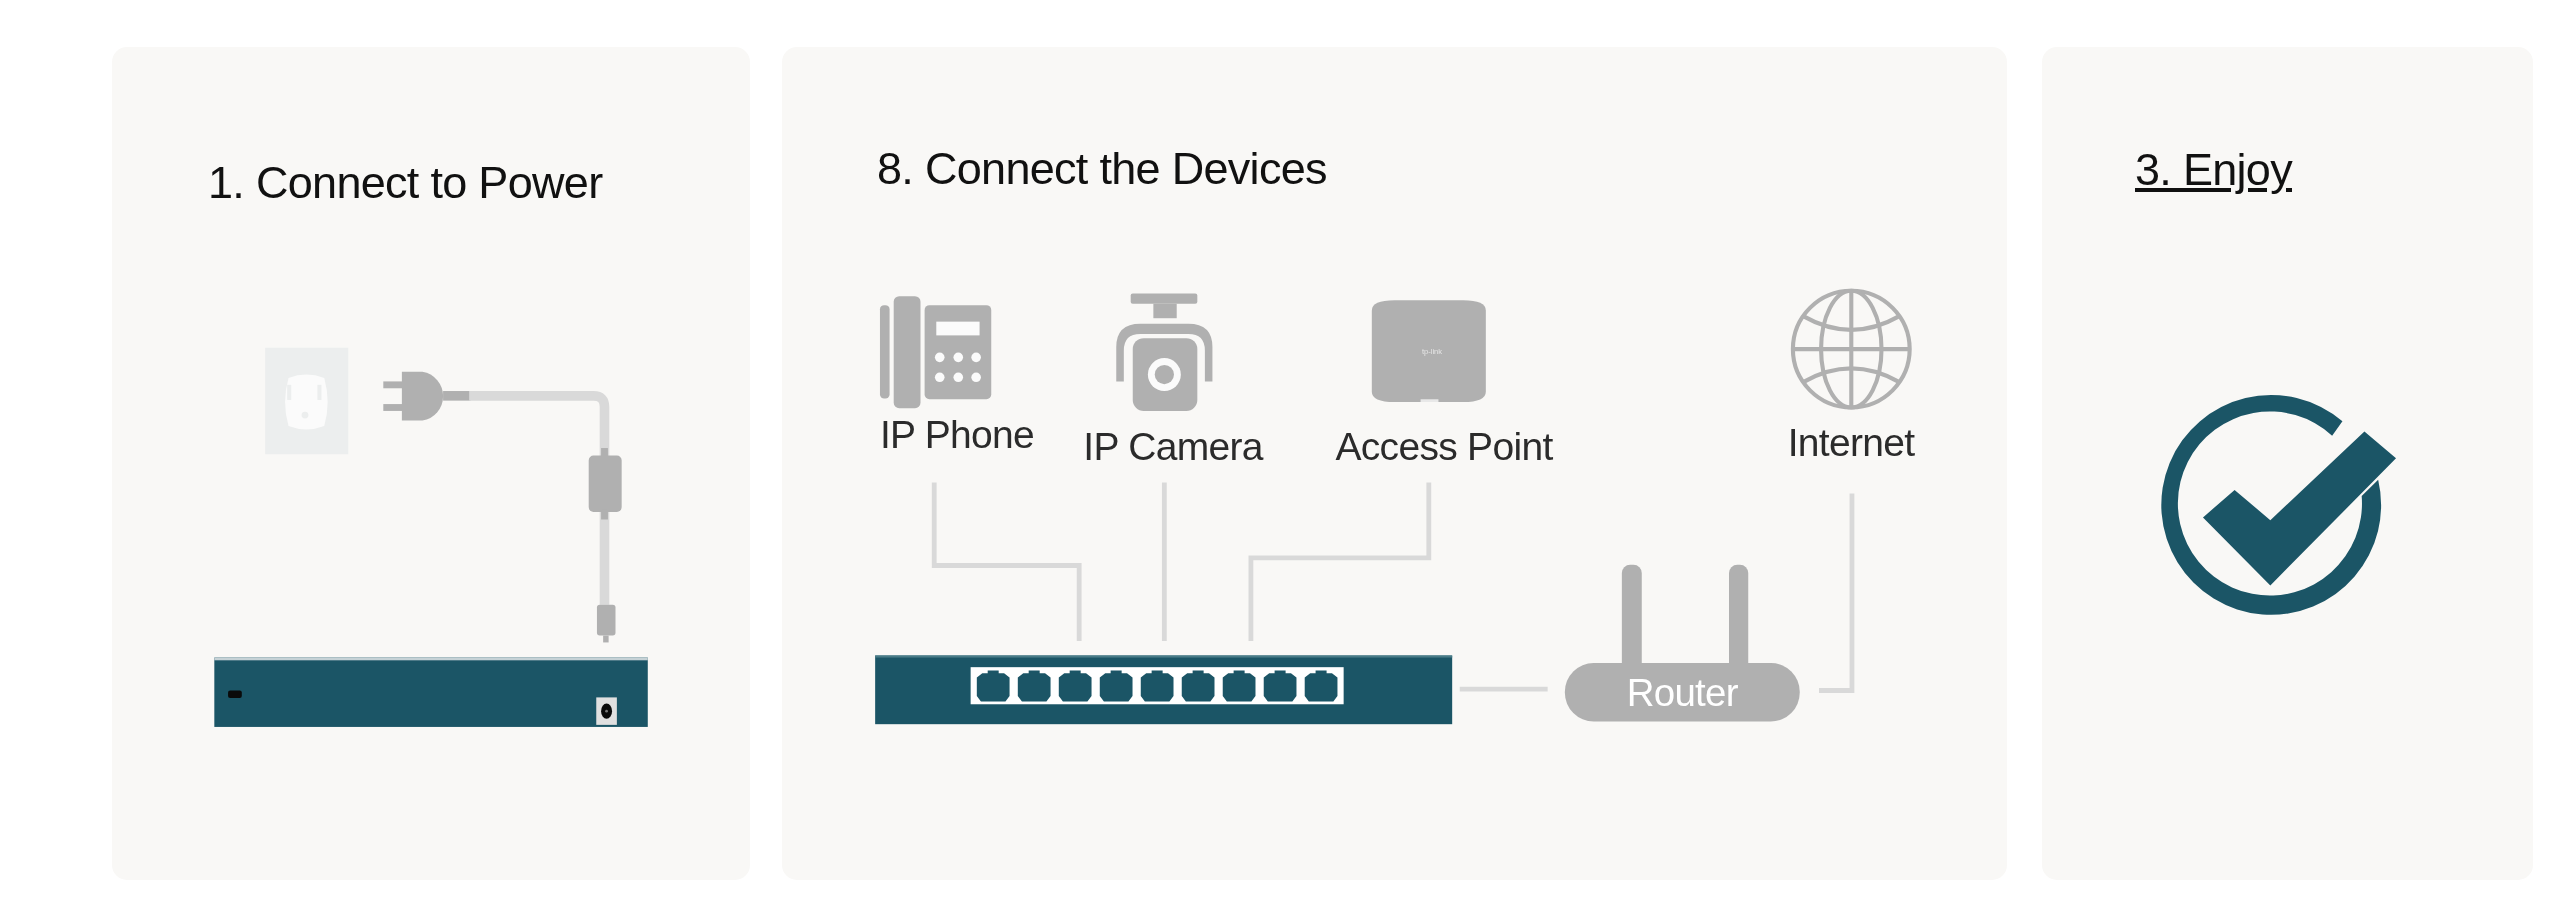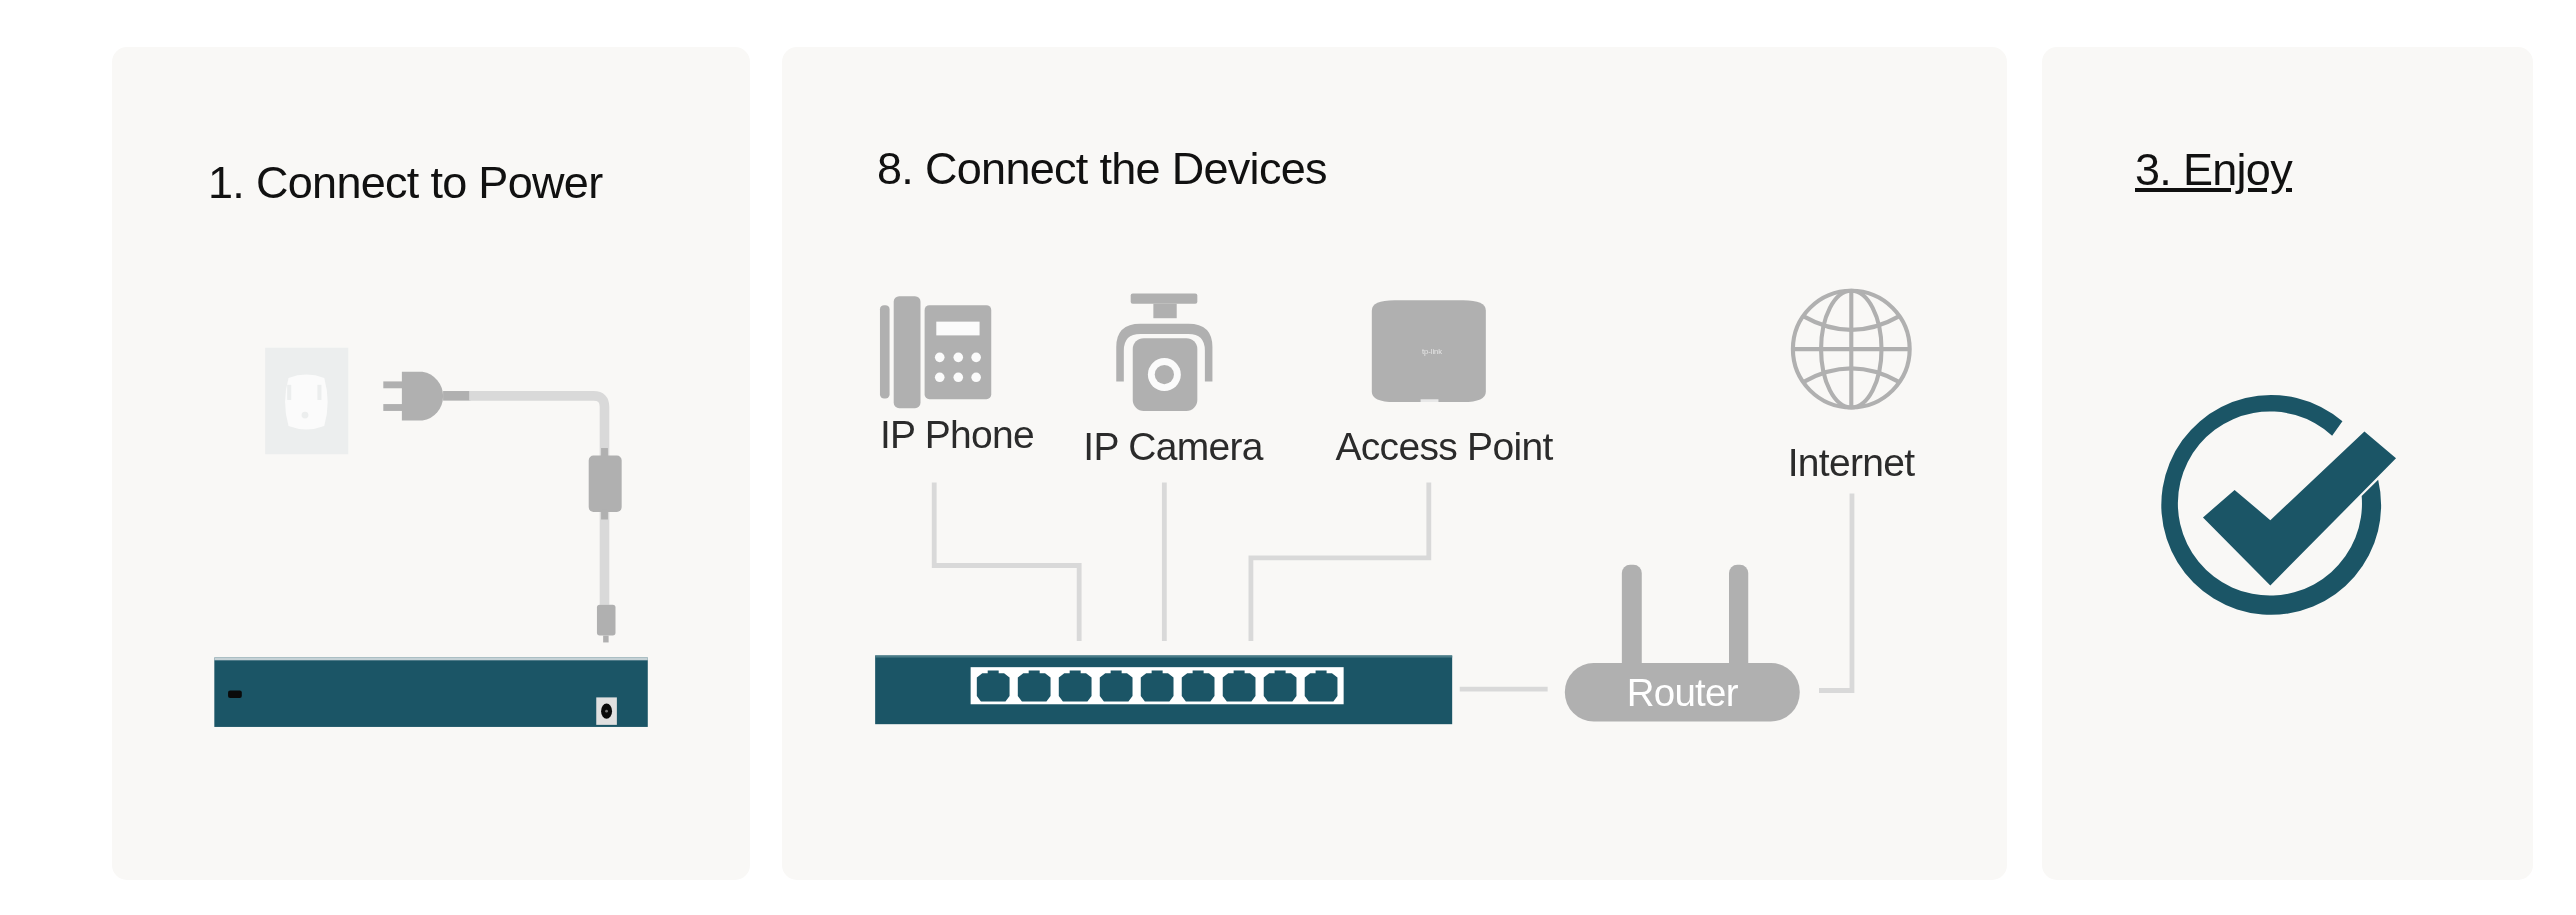--- a/index.html
+++ b/index.html
@@ -22,21 +22,21 @@
 <div class="panel" id="panel-2"></div>
 <div class="panel" id="panel-3"></div>
 
 <div class="title" style="left:208px; top:147px;margin-top:13px;">1. Connect to Power</div>
 <div class="title" style="left:877px; top:146px;">8. Connect the Devices</div>
 <div class="title" style="left:2135px; top:147px;text-decoration:underline;">3. Enjoy</div>
 
 <div class="label" style="left:931px; top:415px;margin-left:26px;">IP Phone</div>
 <div class="label" style="left:1173px; top:427px;">IP Camera</div>
 <div class="label" style="left:1444px; top:427px;text-align:center;">Access Point</div>
-<div class="label" style="left:1851px; top:443px;">Internet</div>
+<div class="label" style="left:1851px; top:423px;">Internet</div>
 
 <svg class="art" viewBox="0 0 3750 1333">
 
   <g>
     <rect x="386" y="506" width="121" height="155" fill="#eceeee"></rect>
     <path d="M420 550 Q446 540 472 550 Q482 585 472 620 Q446 630 420 620 Q410 585 420 550 Z" fill="#fbfbfb"></path>
     <rect x="418" y="560" width="6" height="22" fill="#eceeee"></rect>
     <rect x="462" y="560" width="6" height="22" fill="#eceeee"></rect>
     <circle cx="444" cy="604" r="5" fill="#eceeee"></circle>
   </g>

